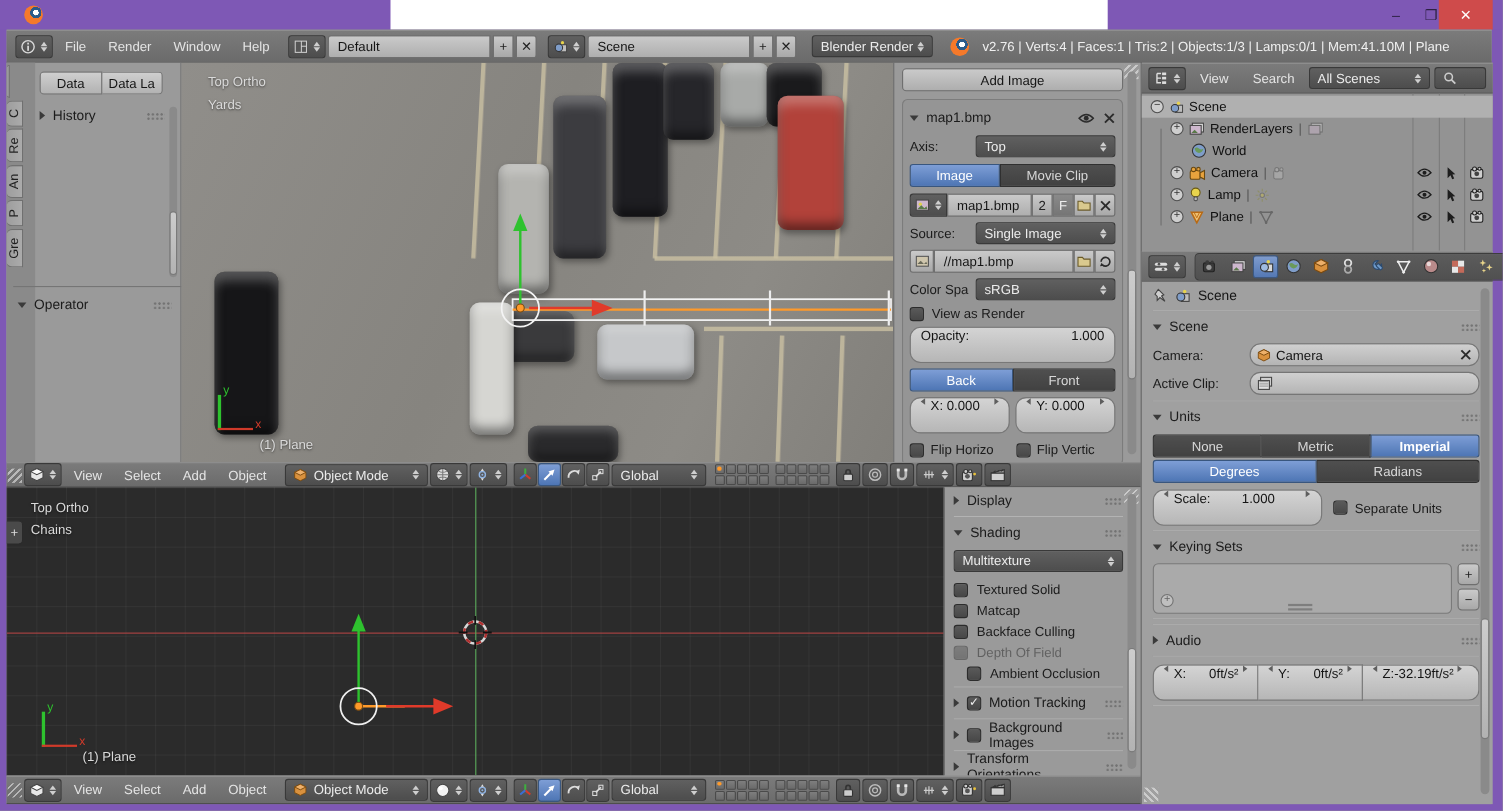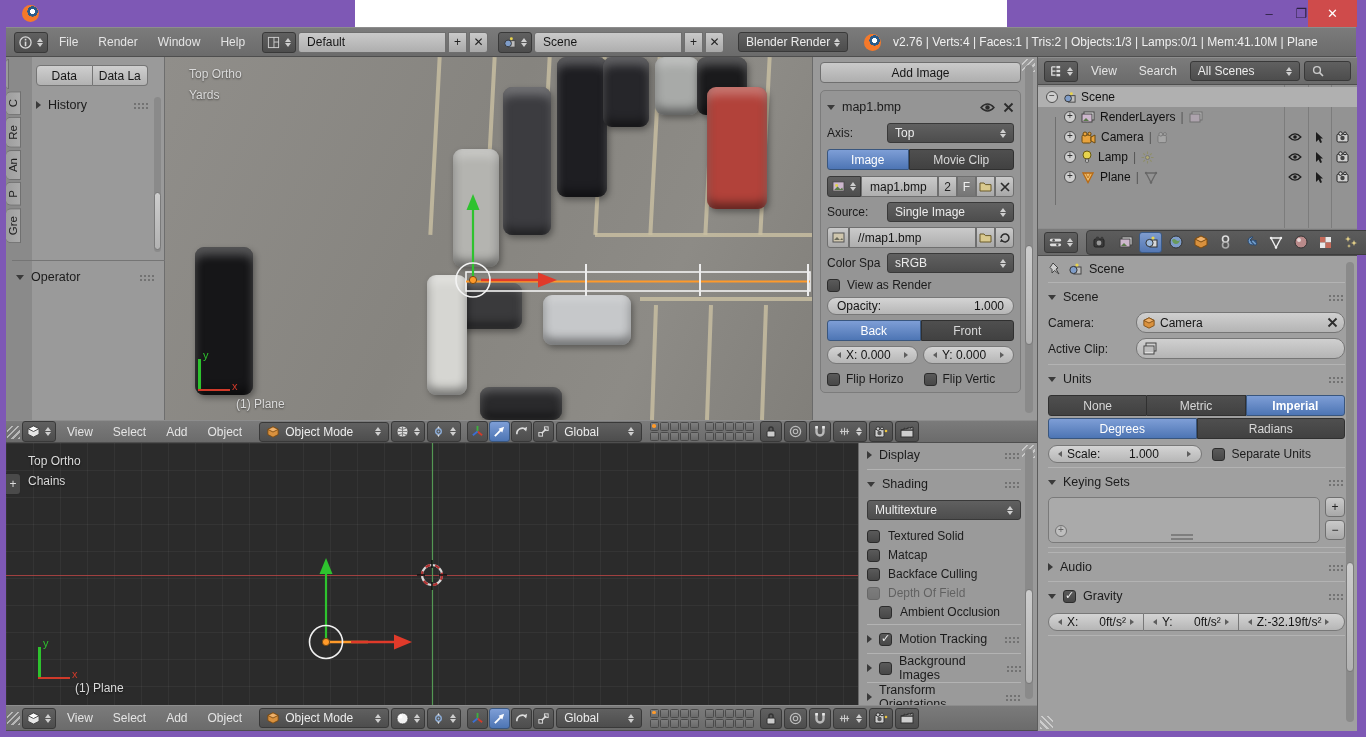--- a/index.html
+++ b/index.html
@@ -30,21 +30,21 @@
   .lfield { background:linear-gradient(#cacaca,#aeaeae); border:1px solid #6f6f6f; color:#151515; height:21px; display:inline-flex; align-items:center; padding:0 8px; }
   .sqbtn { background:linear-gradient(#cacaca,#a8a8a8); border:1px solid #6f6f6f; width:19px; height:21px; display:inline-flex; align-items:center; justify-content:center; color:#222; font-size:12px; }
   .stats { color:#f0f0f0; font-size:12px; margin-left:10px; white-space:nowrap; }
 
   
   .panel-h { display:flex; align-items:center; gap:7px; color:#1b1b1b; font-size:12.5px; height:20px; }
   .tri-d { width:0;height:0;border-left:4px solid transparent;border-right:4px solid transparent;border-top:5px solid #3a3a3a; }
   .tri-r { width:0;height:0;border-top:4px solid transparent;border-bottom:4px solid transparent;border-left:5px solid #3a3a3a; }
   .grip { width:17px; height:7px; margin-left:auto; background-image:radial-gradient(#6e6e6e 1px, transparent 1.2px); background-size:4px 4px; opacity:.9; }
   .sep { height:1px; background:#858585; border-bottom:1px solid #b3b3b3; margin:4px 0; }
-  .pill { border-radius:10px; background:linear-gradient(#d4d4d4,#b6b6b6); border:1px solid #787878; display:flex; align-items:center; font-size:12px; color:#141414; height:18px; padding:0 9px; position:relative; }
+  .pill { border-radius:10px; background:linear-gradient(#d4d4d4,#b6b6b6); border:1px solid #787878; display:flex; align-items:flex-start; font-size:12px; color:#141414; height:33px; padding:0 9px; position:relative; }
   .pill .al { width:0;height:0;border-top:3.5px solid transparent;border-bottom:3.5px solid transparent;border-right:4px solid #5e5e5e; margin-right:5px; }
   .pill .ar { width:0;height:0;border-top:3.5px solid transparent;border-bottom:3.5px solid transparent;border-left:4px solid #5e5e5e; margin-left:auto; }
   .btn-blue { background:linear-gradient(#7e9ed6,#4d75b4); color:#fff; border:1px solid #39567e; }
   .btn-dseg { background:linear-gradient(#4f4f4f,#414141); color:#d8d8d8; border:1px solid #303030; }
   .seg { height:21px; display:flex; align-items:center; justify-content:center; font-size:12px; }
   .chk { width:13px; height:13px; border-radius:3px; background:linear-gradient(#5a5a5a,#474747); border:1px solid #2c2c2c; flex:none; position:relative; }
   .chk.on::after { content:"✓"; position:absolute; left:1px; top:-2px; color:#f0f0f0; font-size:11px; }
   .chk-label { color:#1b1b1b; font-size:12px; }
   .inset-box { border:1px solid #7c7c7c; border-radius:5px; background:rgba(0,0,0,0.03); padding:6px; }
   .scroll-track { background:#8a8a8a; border-radius:4px; }
@@ -834,20 +834,27 @@
               <rect x="1" y="3" width="10" height="8" fill="#cdb7cd" stroke="#444"></rect>
               <path d="M2 10 L5 7 L8 10 Z" fill="#5a7a4a"></path>
             </svg>
           <span>RenderLayers</span>
           <span class="olsep">|</span>
           <svg class="dim" width="14" height="13" viewBox="0 0 14 13">
               <rect x="3" y="1" width="10" height="8" fill="#e8e8e8" stroke="#444"></rect>
               <rect x="1" y="3" width="10" height="8" fill="#cdb7cd" stroke="#444"></rect>
             </svg>
         </div>
+        <div class="ol-row" style="padding-left:45px;">
+          <svg width="14" height="14" viewBox="0 0 14 14">
+              <circle cx="7" cy="7" r="6" fill="#7f9dc9" stroke="#333"></circle>
+              <path d="M3 5 Q5 3 7 5 Q9 7 11 5 Q10 9 7 9 Q4 9 3 5 Z" fill="#6a9a5a"></path>
+            </svg>
+          <span>World</span>
+        </div>
         <div class="ol-row" style="padding-left:26px;">
           <span class="expc plus"></span>
           <svg width="15" height="13" viewBox="0 0 15 13">
               <rect x="1" y="4" width="9" height="8" rx="1.5" fill="#e8a33d" stroke="#6b4a12"></rect>
               <circle cx="4" cy="3" r="2" fill="#e8a33d" stroke="#6b4a12"></circle>
               <circle cx="8.5" cy="2.8" r="1.6" fill="#e8a33d" stroke="#6b4a12"></circle>
               <path d="M10 6 L14 4 V12 L10 10 Z" fill="#e8a33d" stroke="#6b4a12"></path>
             </svg>
           <span>Camera</span>
           <span class="olsep">|</span>
@@ -1127,26 +1134,20 @@
           </div>
         </div>
         <div class="sep"></div>
         <div class="sep"></div>
         <div class="panel-h">
             <span class="tri-r"></span>
             <span>Audio</span>
             <span class="grip"></span>
           </div>
         <div class="sep"></div>
-        <div class="panel-h">
-            <span class="tri-d"></span>
-            <span class="chk on"></span>
-            <span>Gravity</span>
-            <span class="grip"></span>
-          </div>
         <div style="display:flex;margin:7px 0 2px;">
           <span class="pill" style="flex:1;border-radius:10px 0 0 10px;">
               <span class="al"></span>
               <span>X:</span>
               <span style="margin-left:auto;">0ft/s²</span>
               <span class="ar" style="margin-left:4px;"></span>
             </span>
           <span class="pill" style="flex:1;border-radius:0;border-left:none;">
               <span class="al"></span>
               <span>Y:</span>

